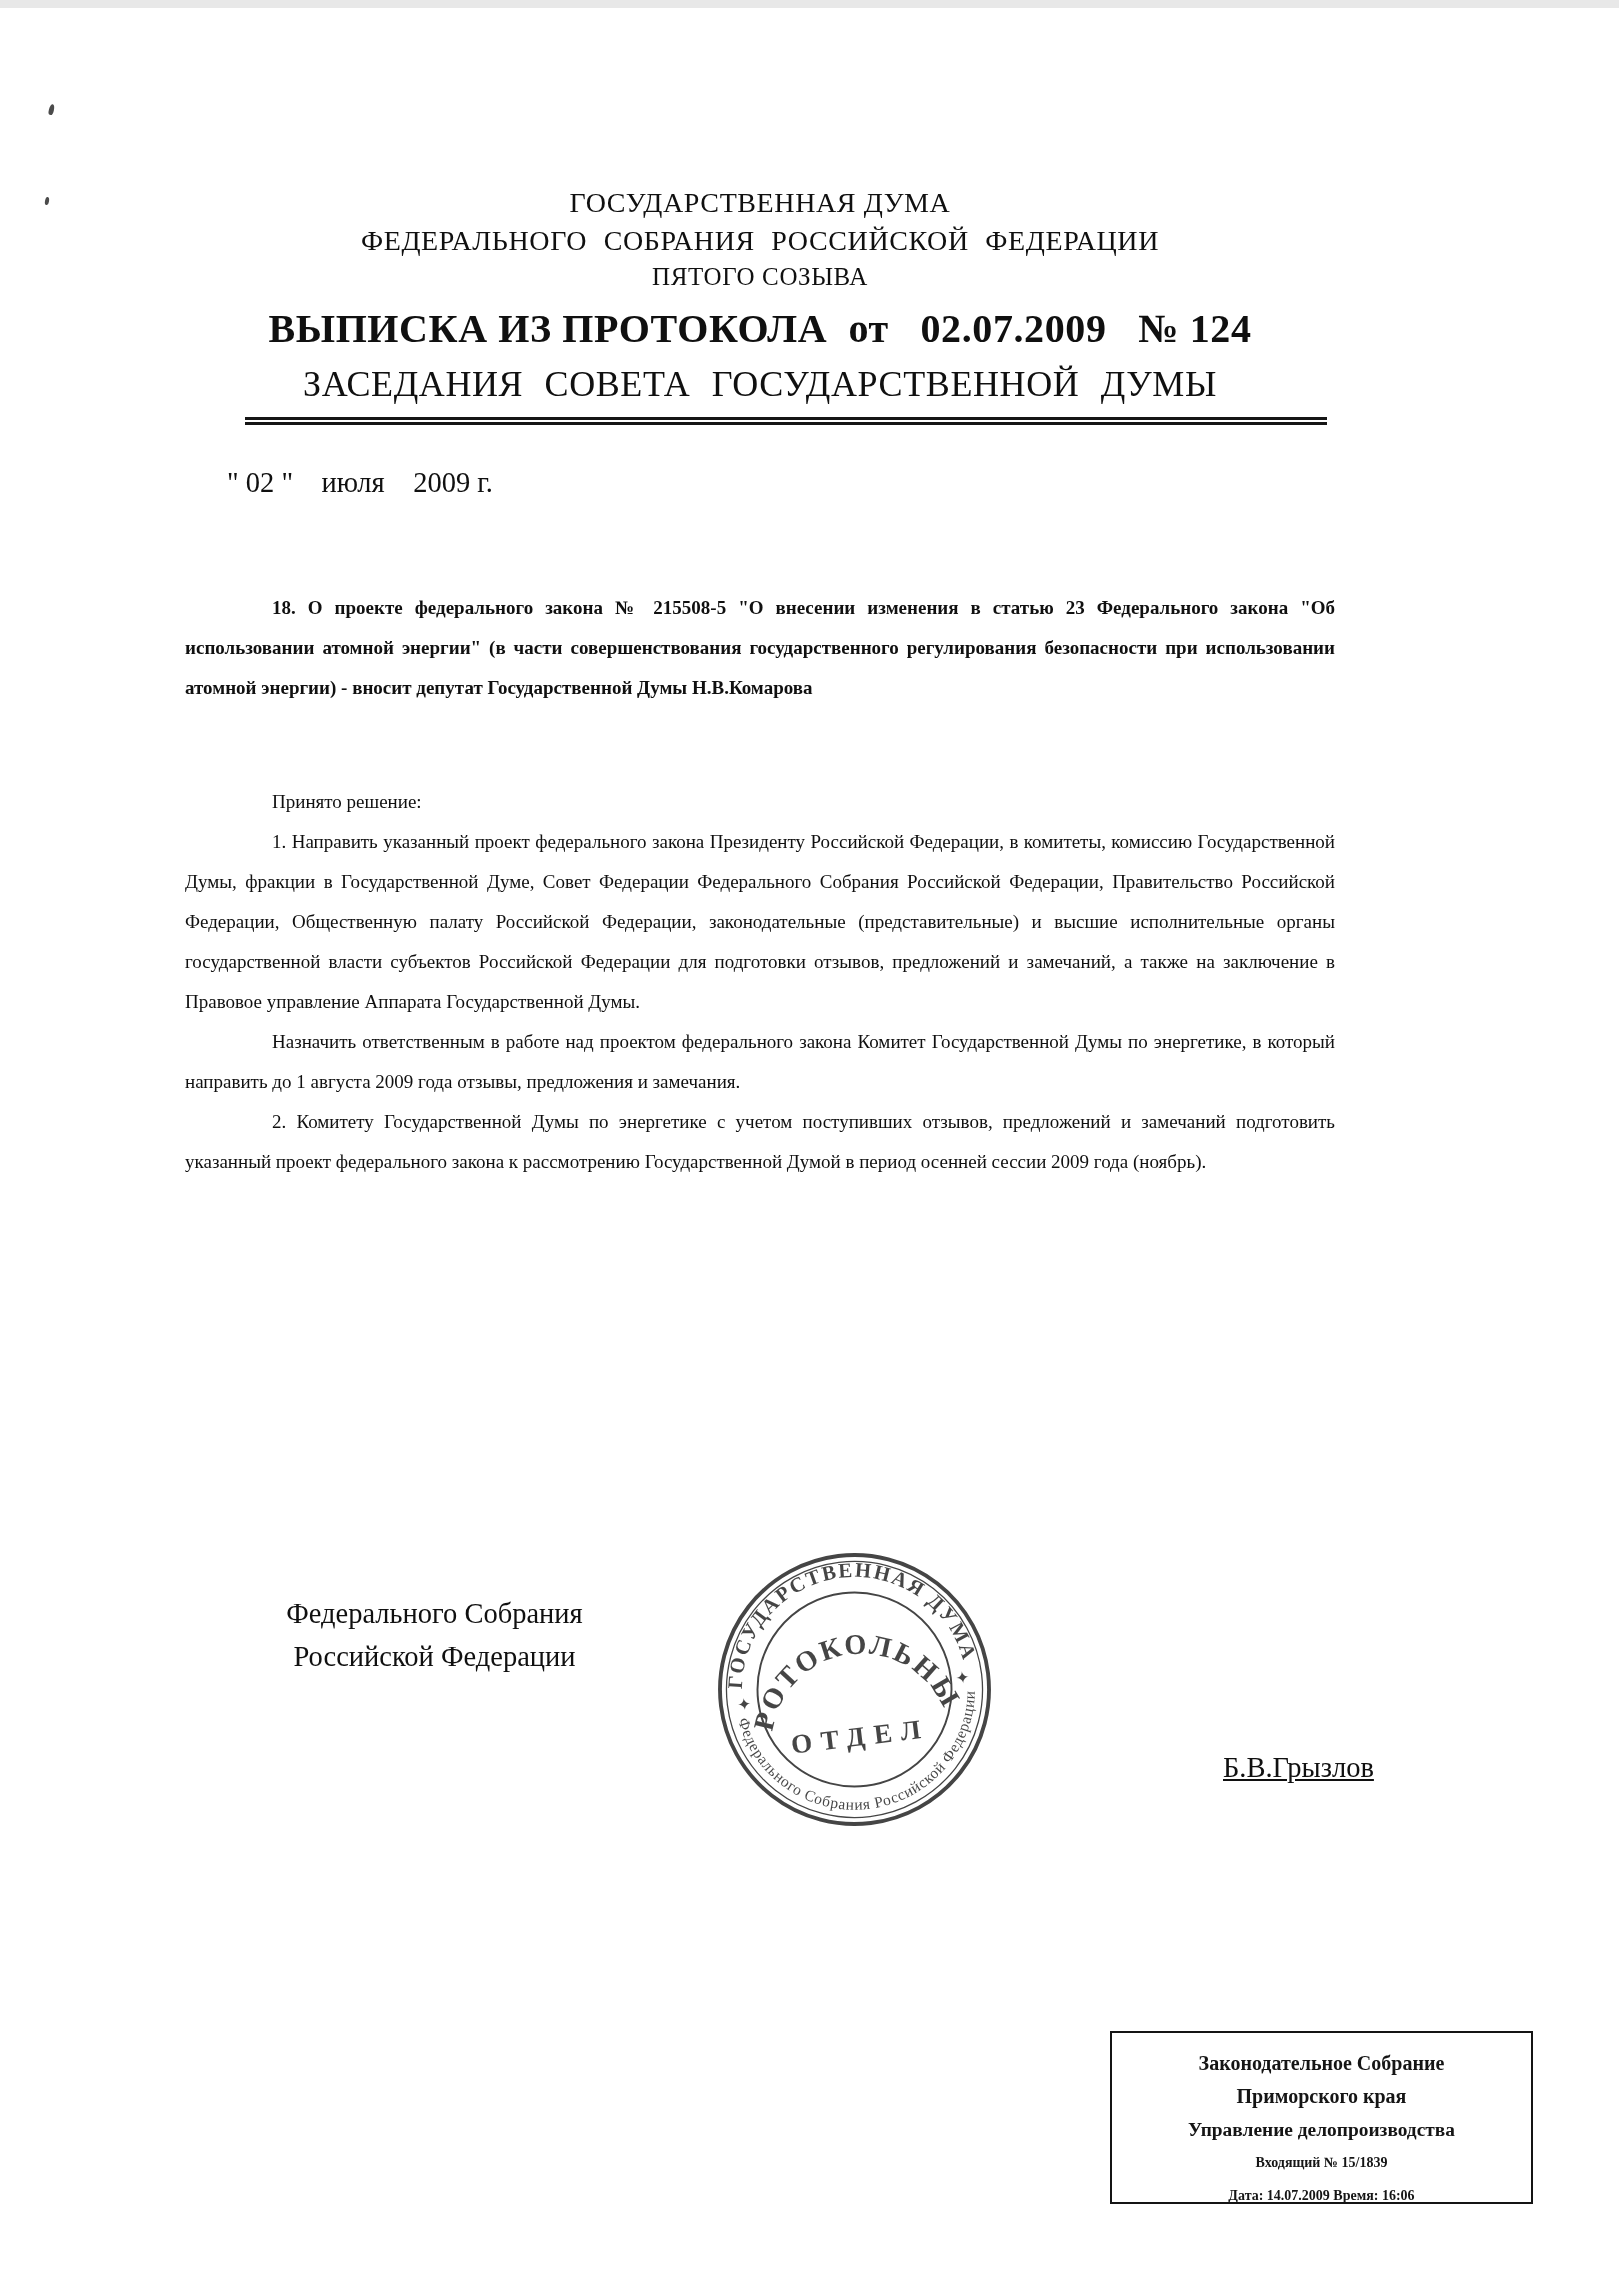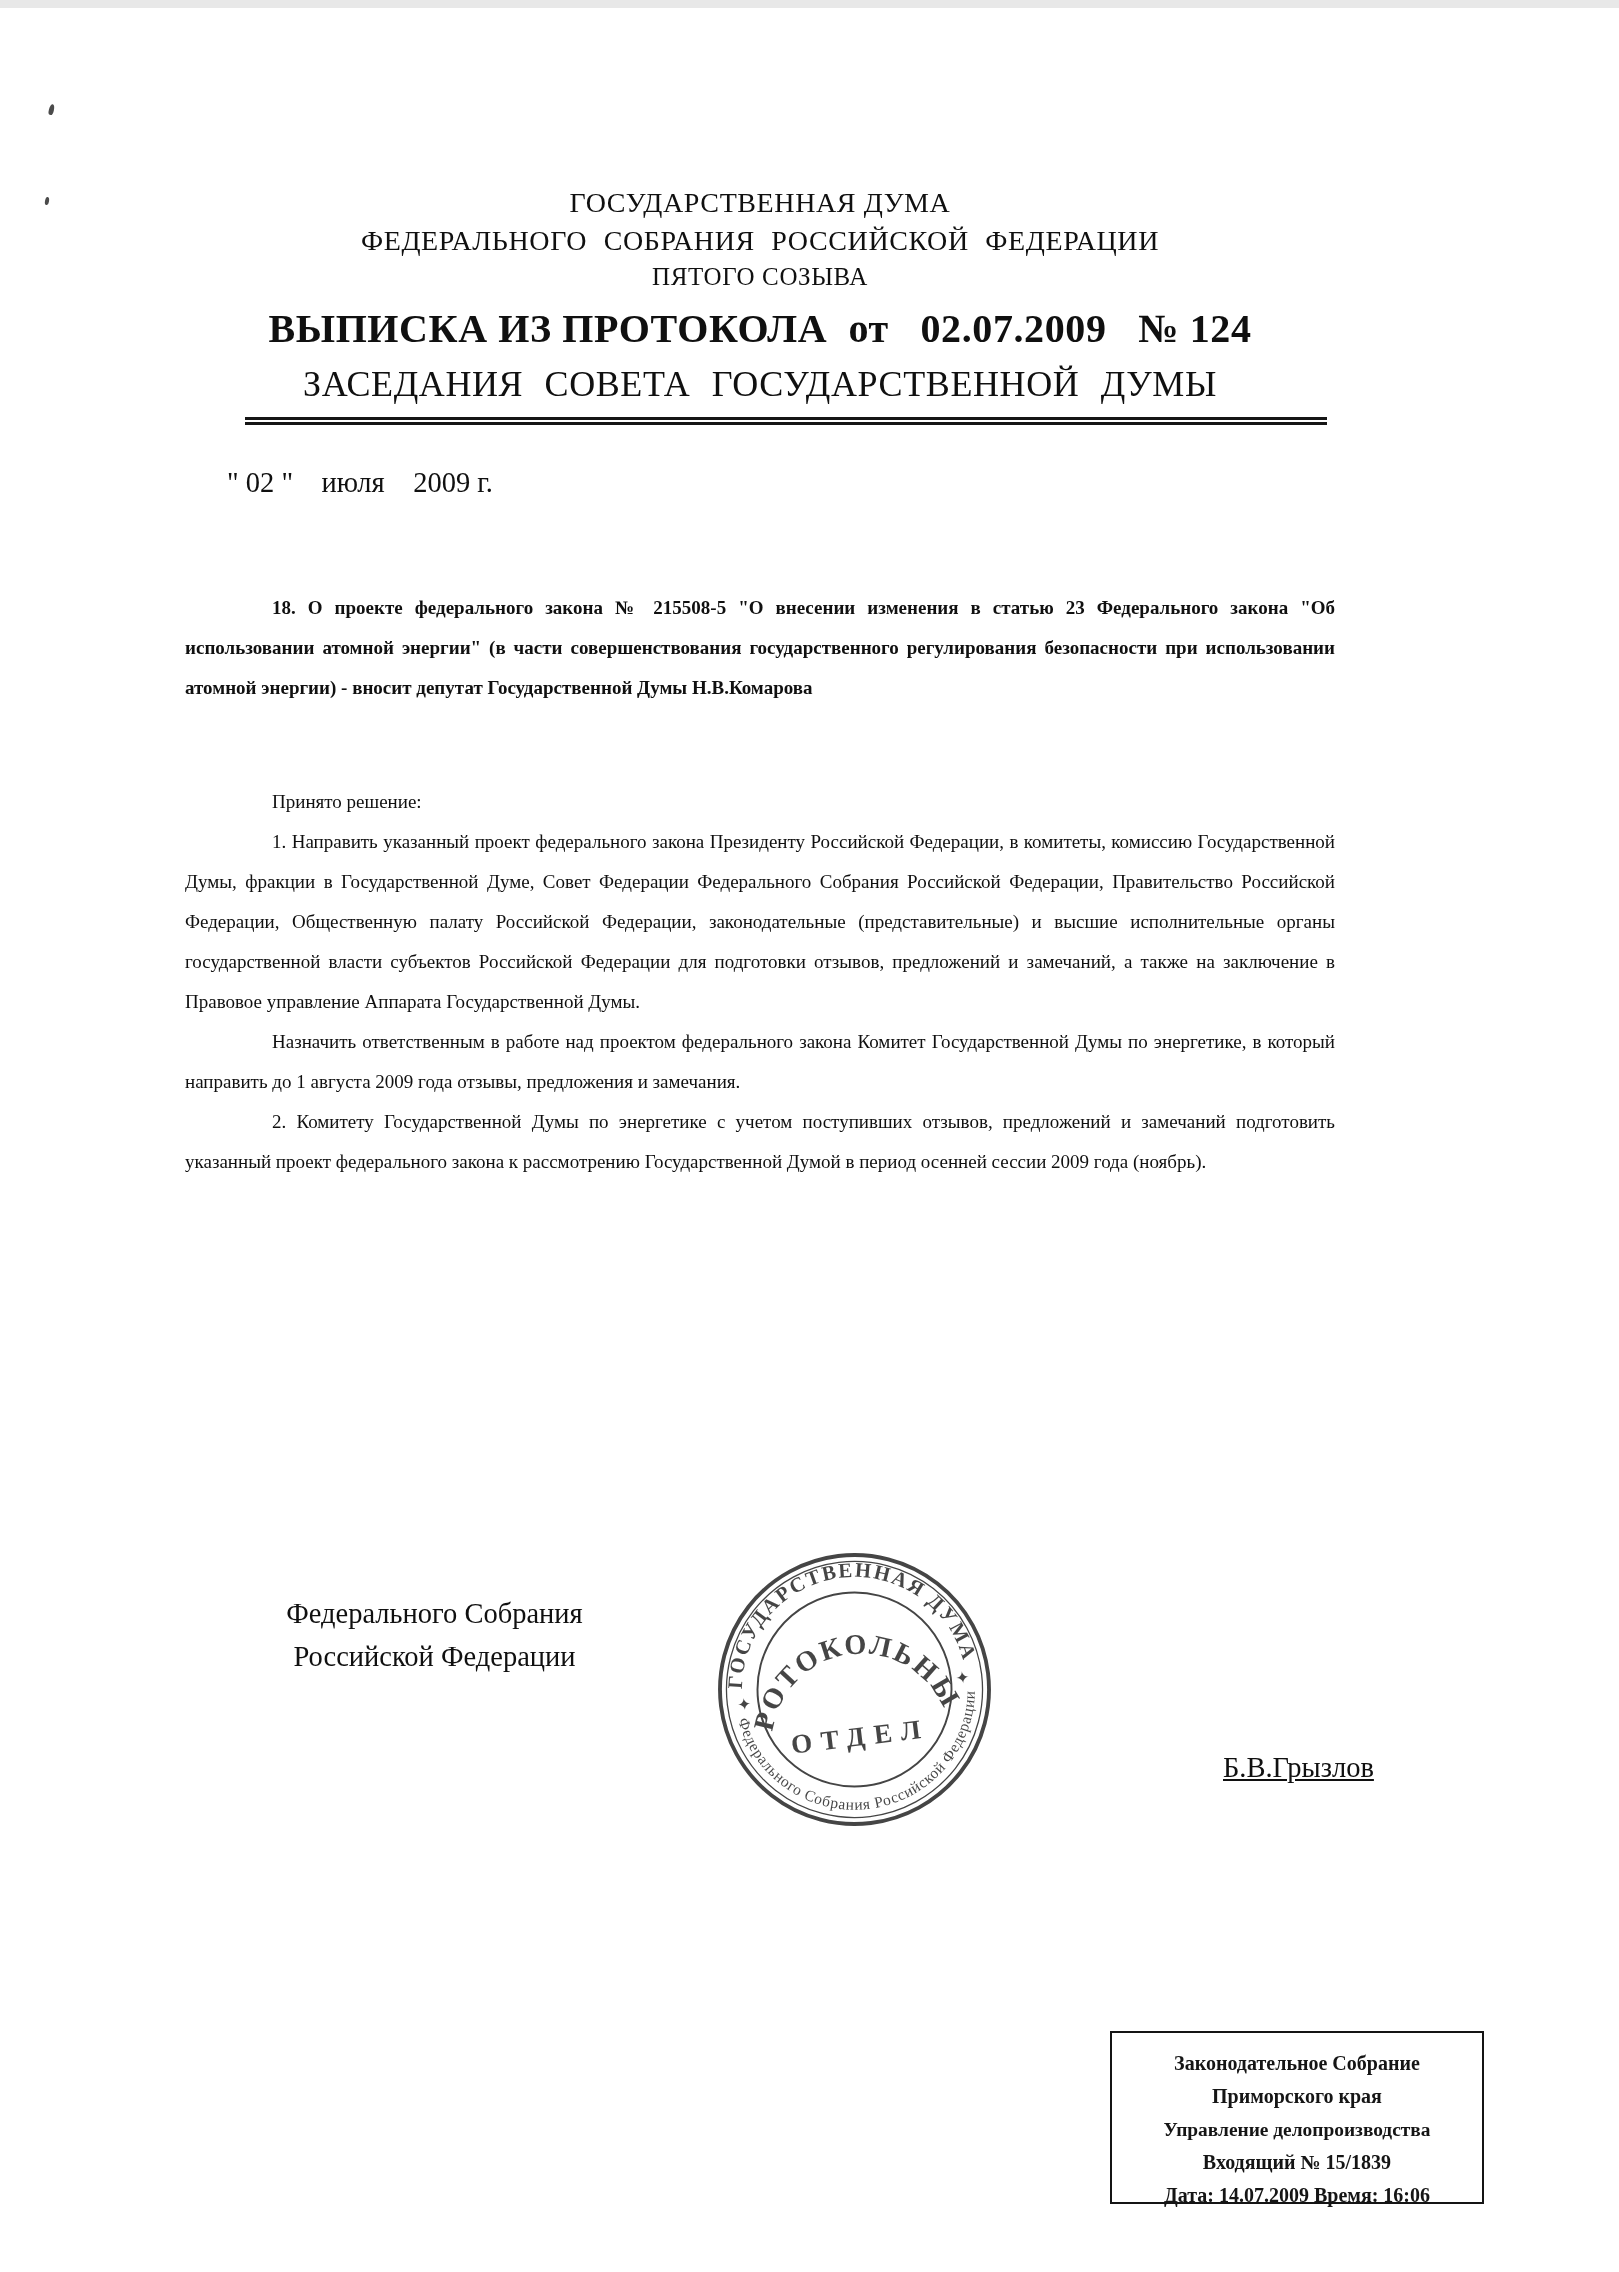--- a/index.html
+++ b/index.html
@@ -79,30 +79,30 @@
   .stamp circle { fill: none; stroke: #1d1d1d; }
   .ring-top { font-size: 32px; font-weight: 700; letter-spacing: 3px; }
   .ring-bottom { font-size: 24px; letter-spacing: 1px; }
   .dept-arc { font-size: 44px; font-weight: 700; letter-spacing: 4px; }
   .dept-word { font-size: 42px; font-weight: 700; letter-spacing: 14px; }
   .ring-star { font-size: 26px; }
 
   
   .incoming-box {
     position: absolute;
-    left: 1110px; top: 2023px; width: 374px; height: 173px;
+    left: 1110px; top: 2023px; width: 423px; height: 173px;
     border: 2.6px solid #141414;
     text-align: center;
     padding-top: 14.2px;
     font-weight: 700;
     color: #151515;
   }
   .inc-l1, .inc-l2 { font-size: 20px; line-height: 33px; }
   .inc-l3 { font-size: 19.4px; line-height: 33px; }
-  .inc-l4, .inc-l5 { font-size: 20px; line-height: 33px; }
+  .inc-l4, .inc-l5 { font-size: 14px; line-height: 33px; }
 </style>
 </head>
 <body>
 
 <div class="page">
 
   <div class="artifact a1"></div>
   <div class="artifact a2"></div>
 
   <header class="doc-header">

